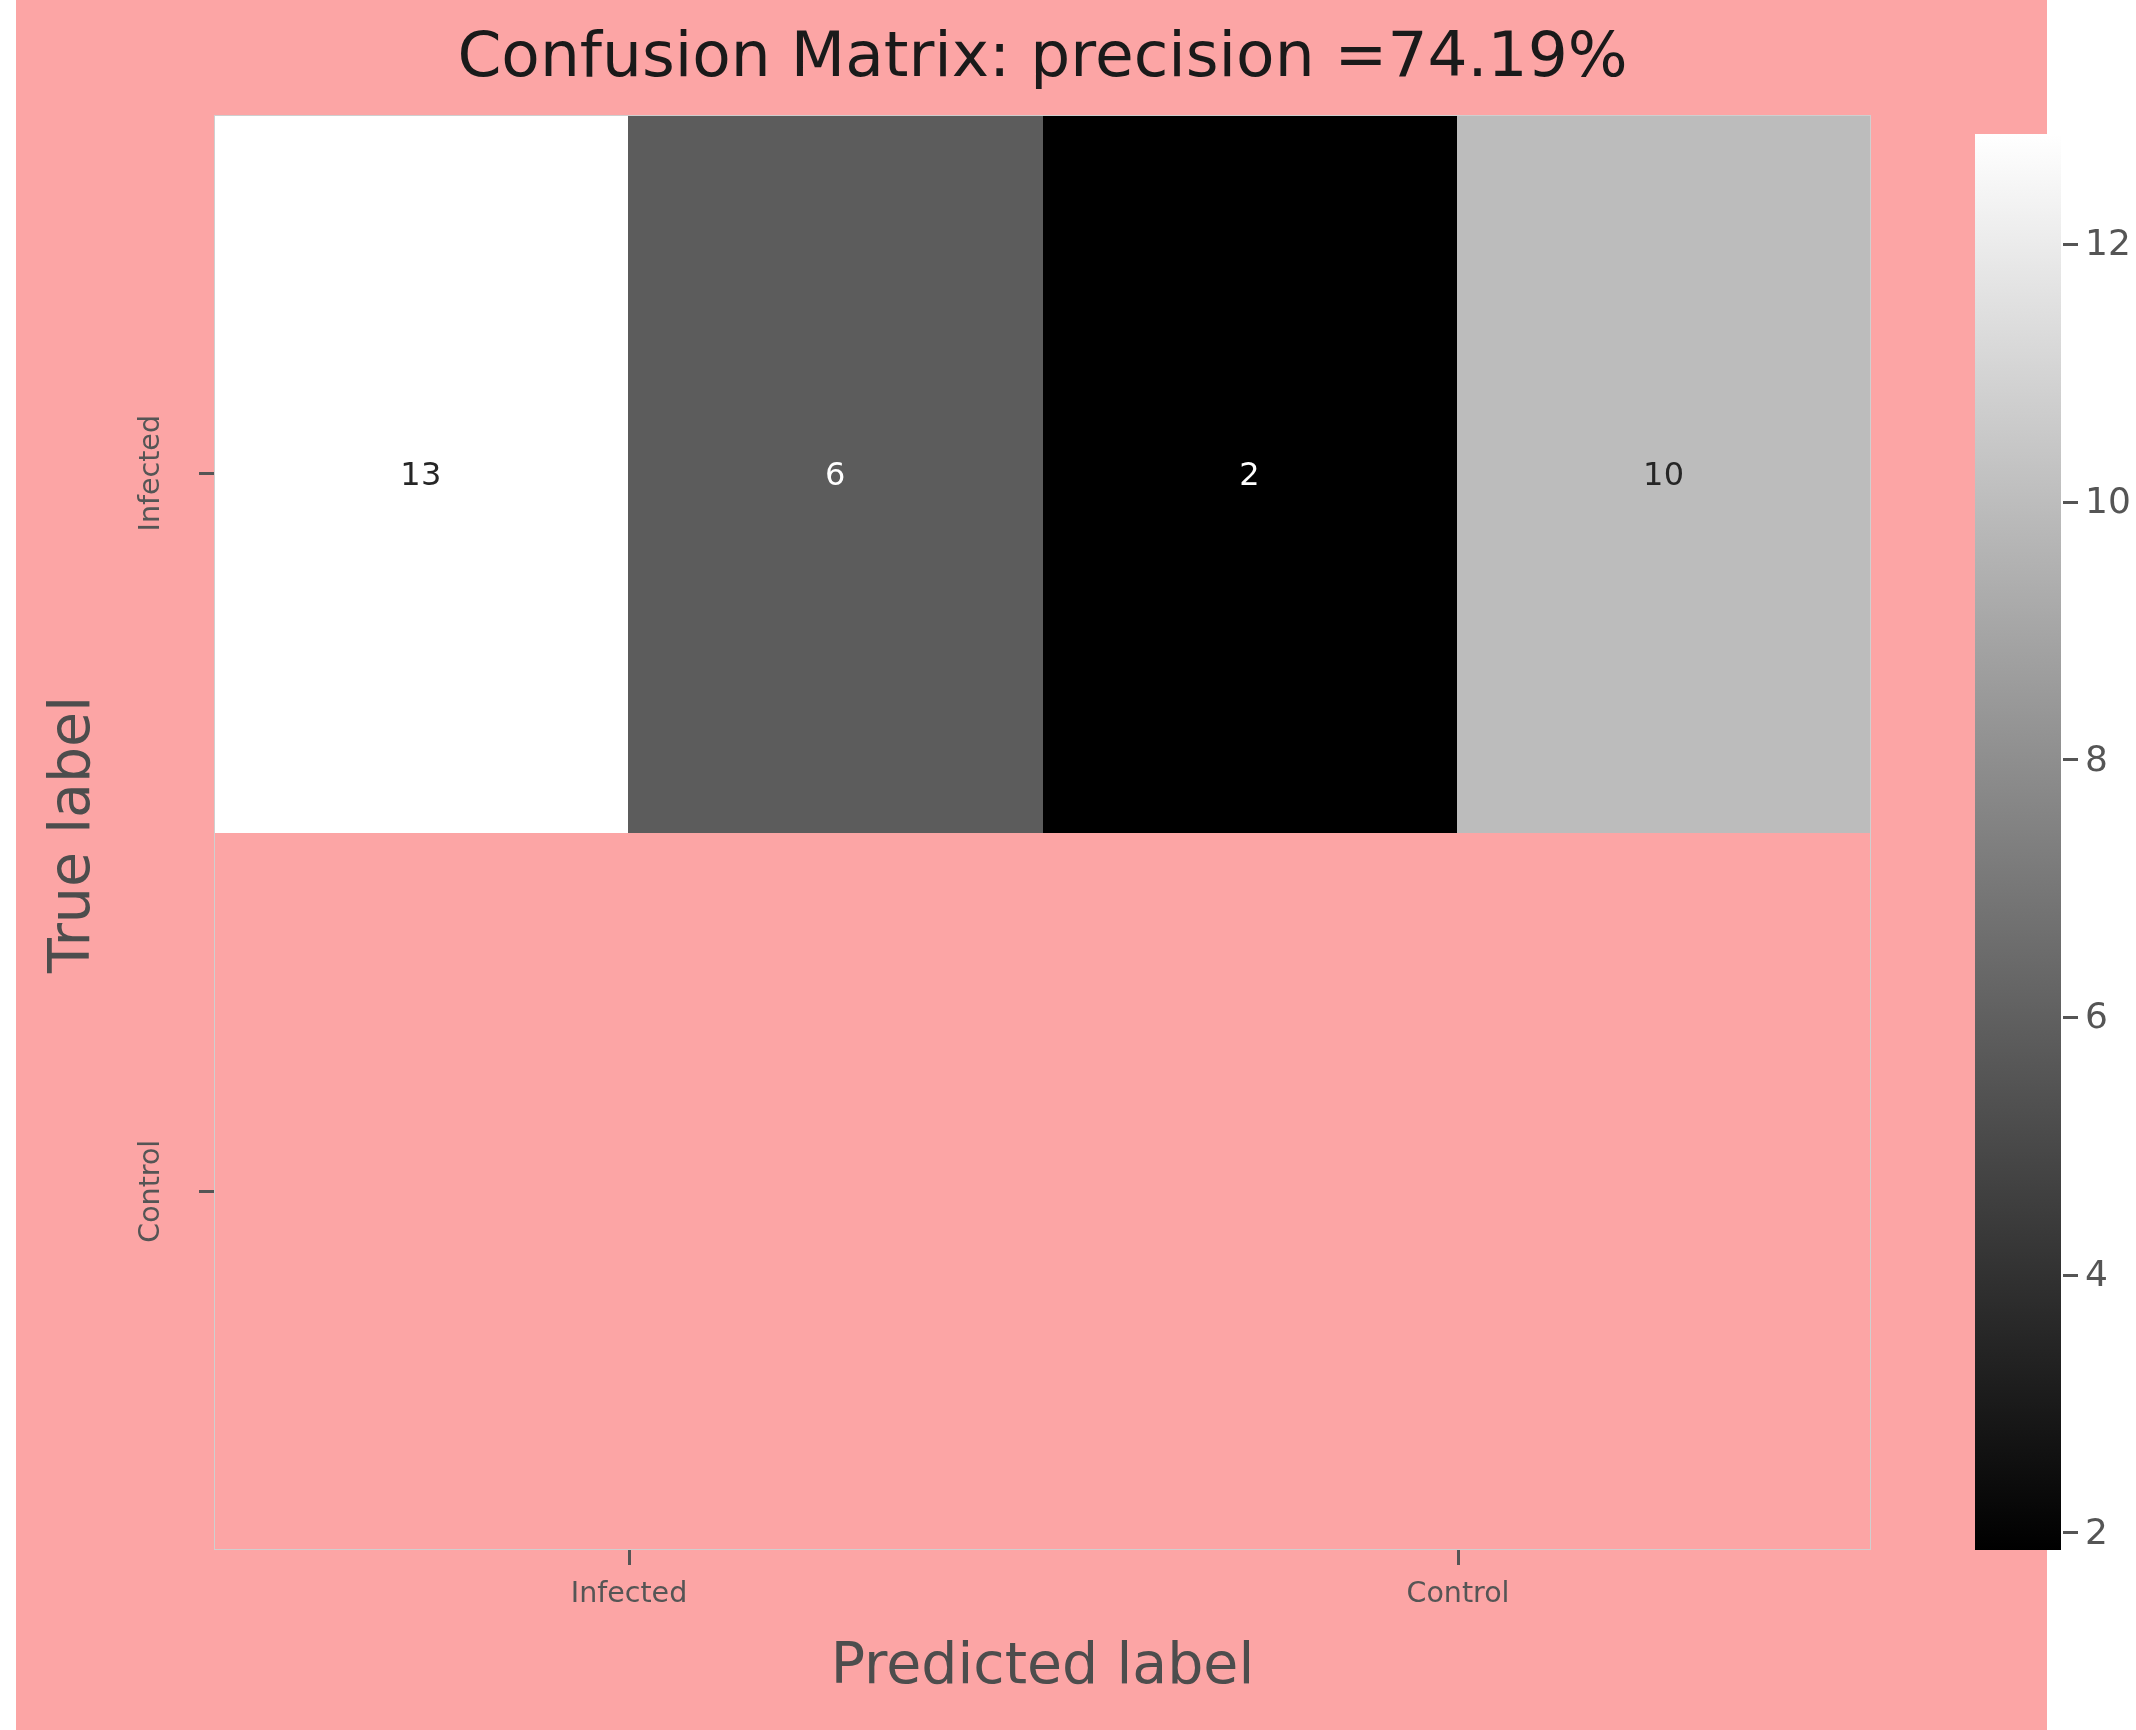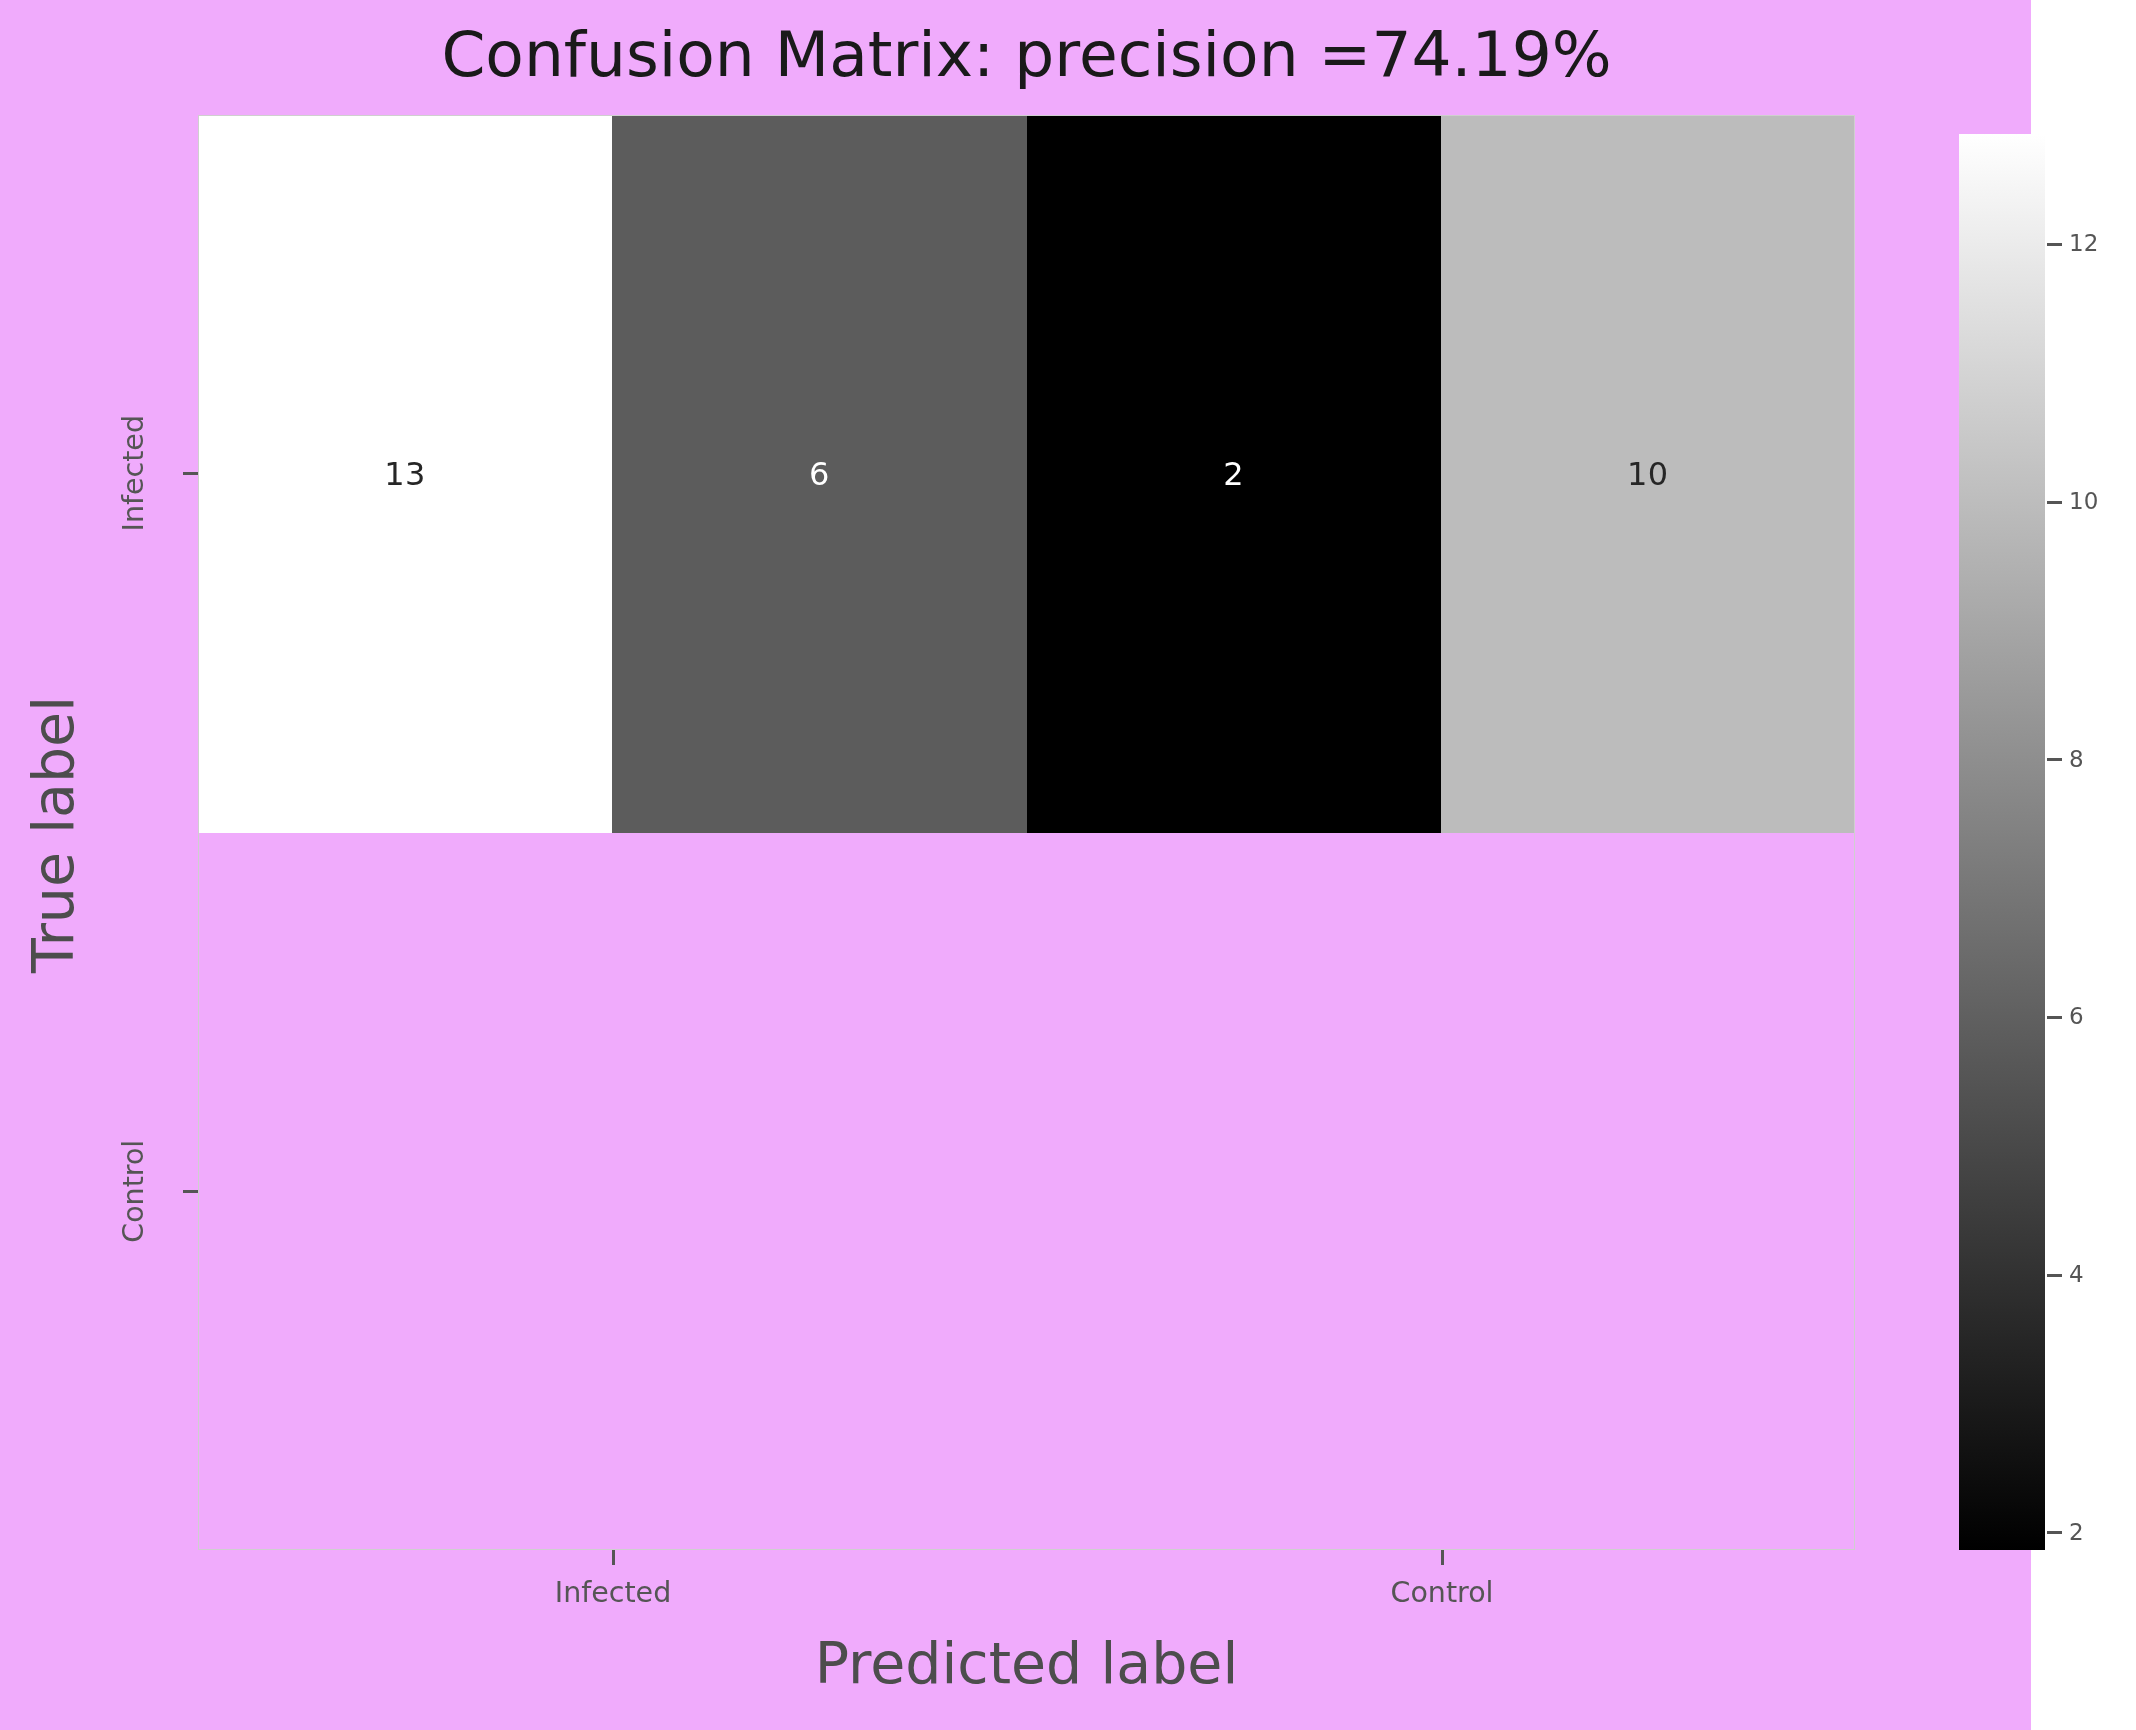--- a/index.html
+++ b/index.html
@@ -11,24 +11,24 @@
     width: 2137px;
     height: 1730px;
     font-family: "DejaVu Sans", sans-serif;
     position: relative;
     overflow: hidden;
   }
 
   
   #figure {
     position: absolute;
-    left: 0; top: 0;
+    left: 16px; top: 0;
     width: 2031px;
     height: 1730px;
-    background: #f0abfc;
+    background: #fca5a5;
   }
 
   
   #chart-title {
     position: absolute;
     left: 198px;
     top: 15.6px;
     width: 1657px;
     text-align: center;
     font-size: 63px;
@@ -155,21 +155,21 @@
   .cbtick-mark {
     position: absolute;
     left: 2047px;
     width: 14.7px;
     height: 2.6px;
     background: #555555;
   }
   .cbtick-text {
     position: absolute;
     left: 2069px;
-    font-size: 23px;
+    font-size: 36px;
     line-height: 28.5px;
     color: #555555;
     white-space: nowrap;
   }
 </style>
 </head>
 <body>
 
 <div id="figure">
 

